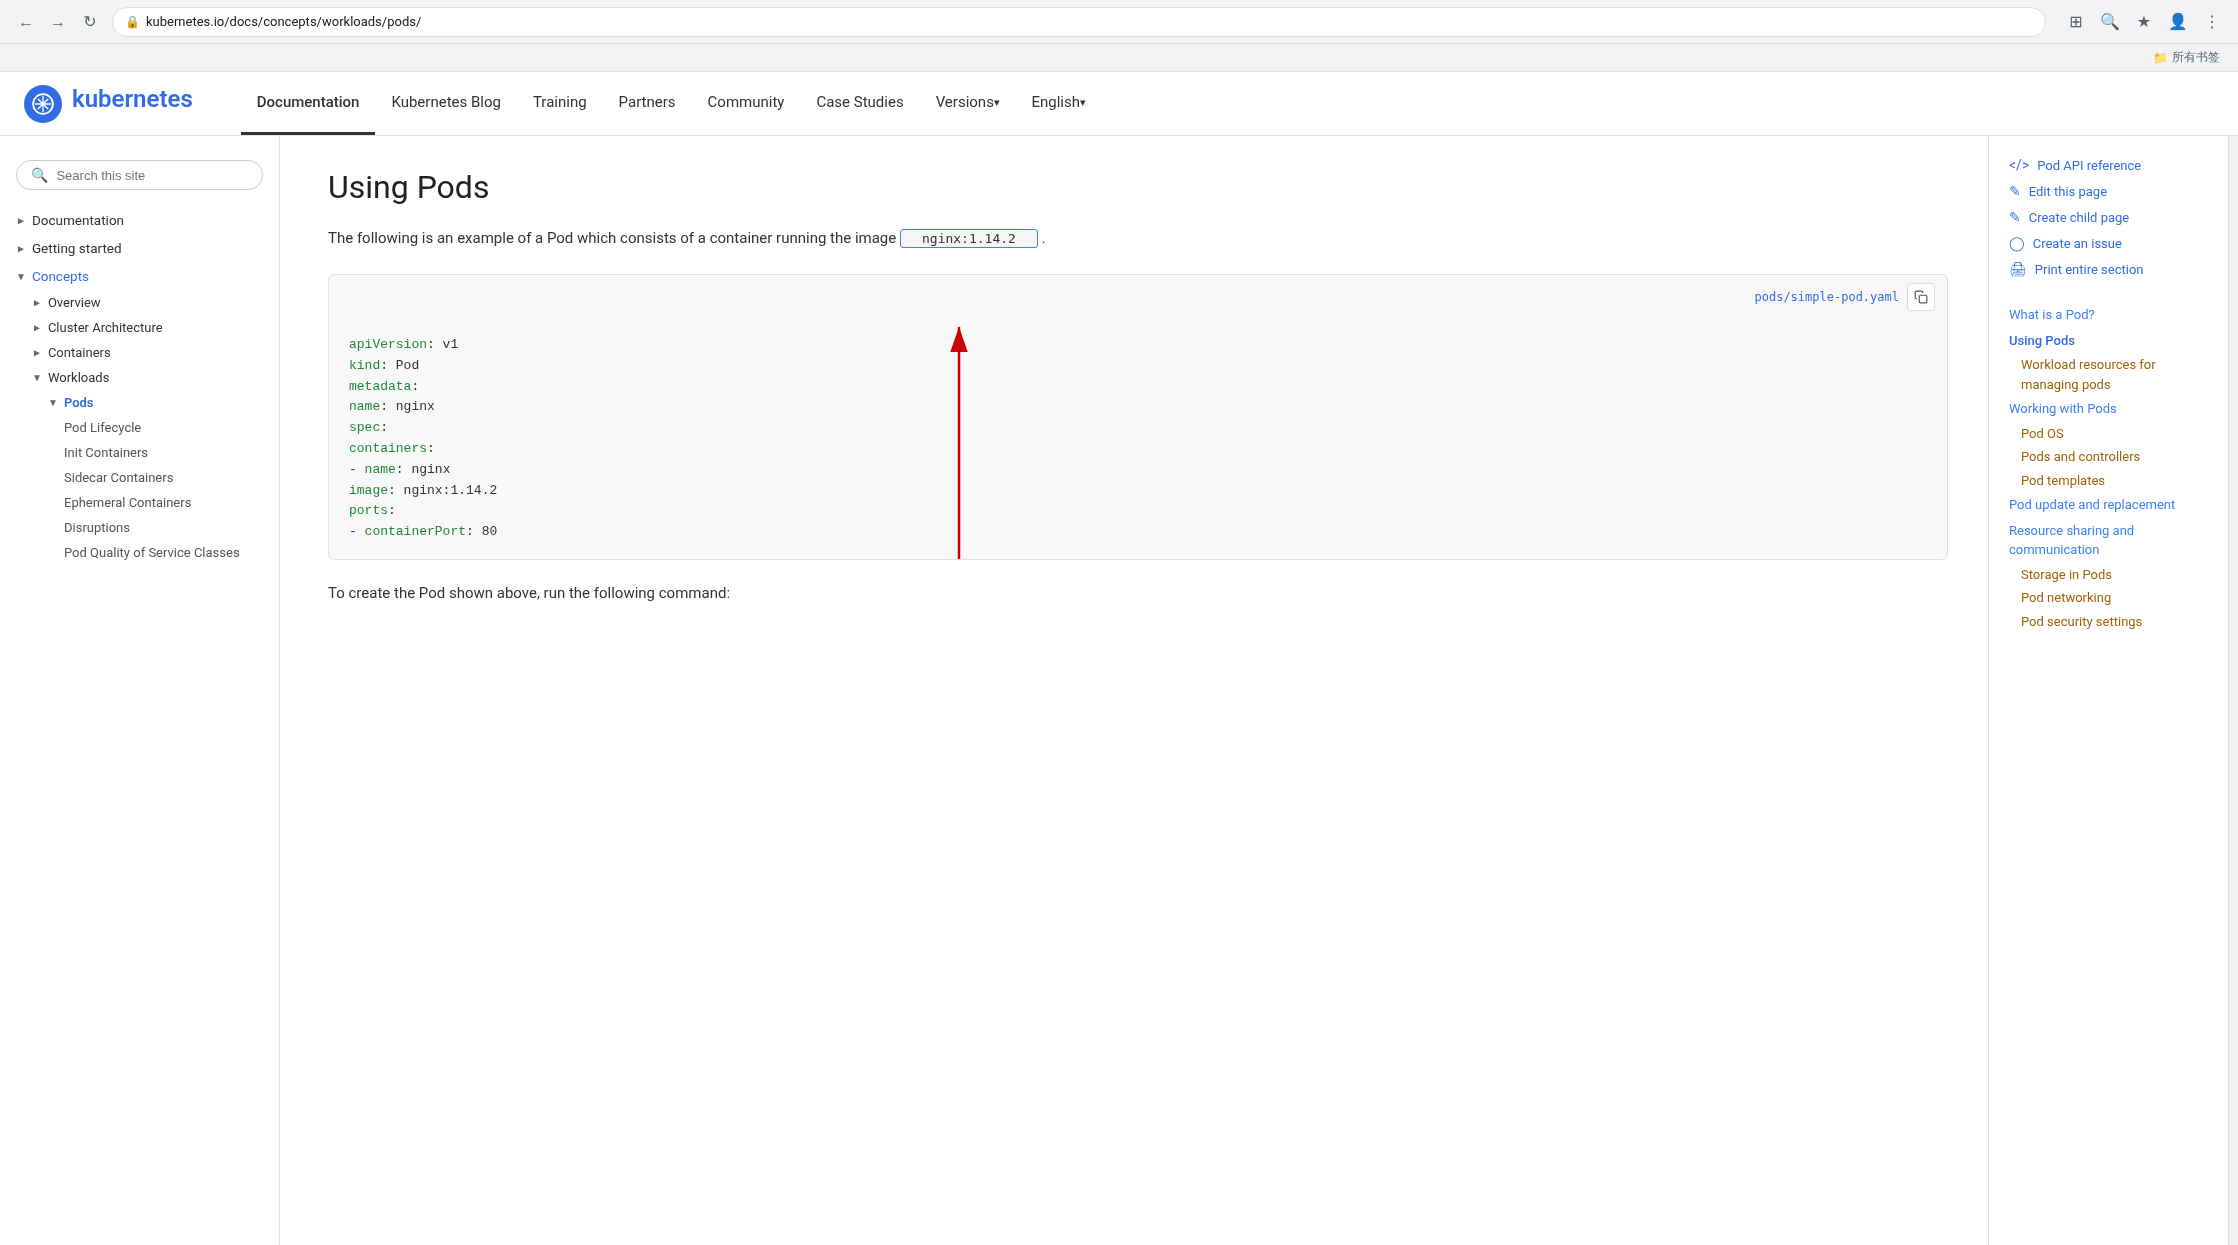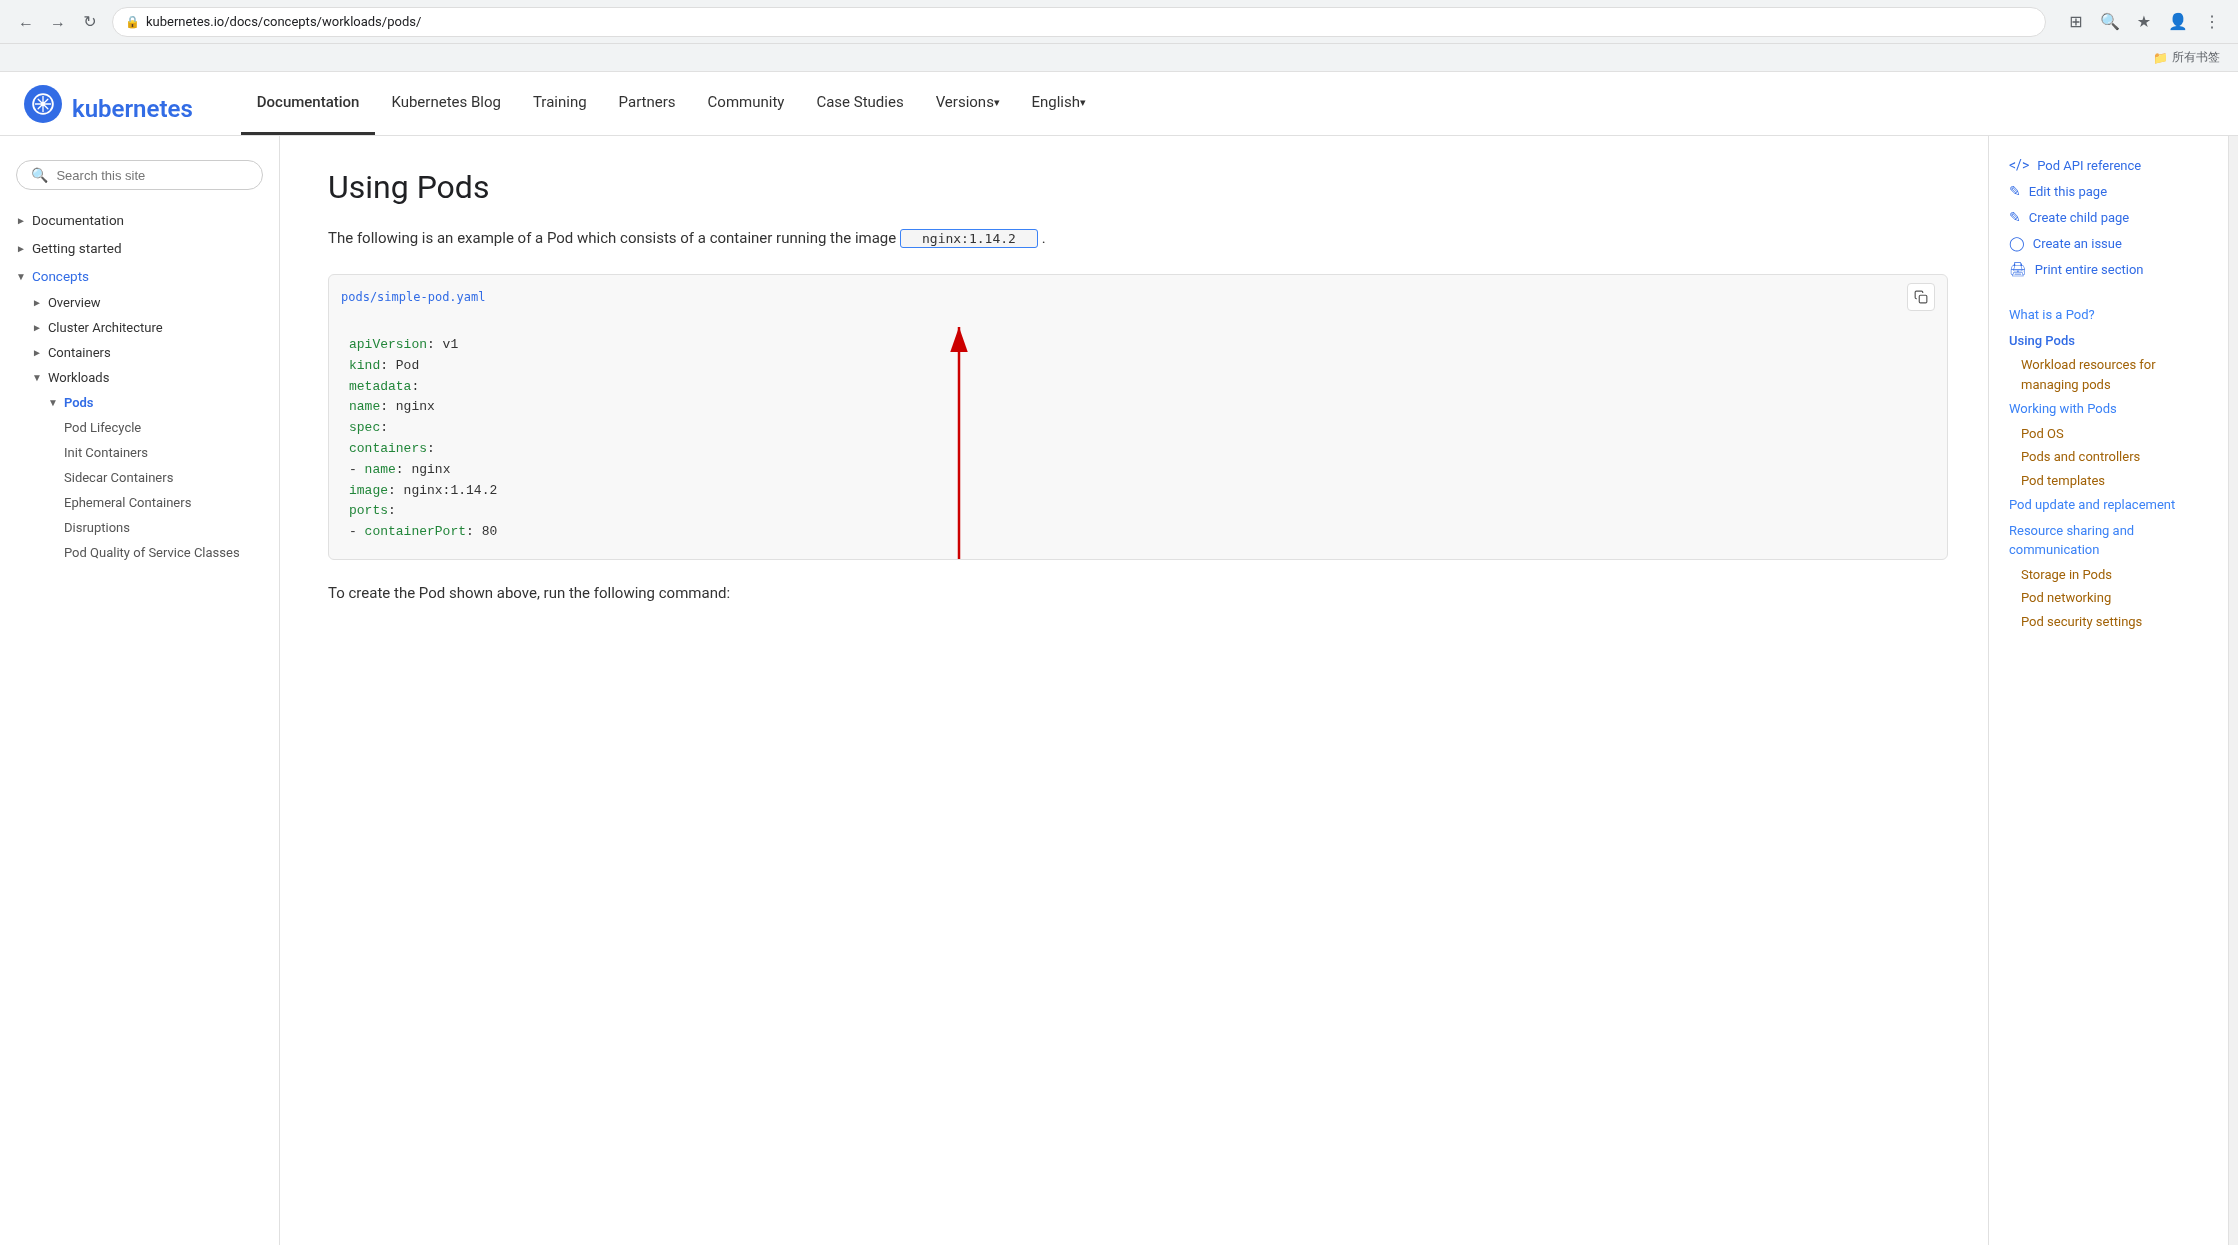--- a/index.html
+++ b/index.html
@@ -59,21 +59,21 @@
     
     .top-nav {
       background: #fff;
       border-bottom: 1px solid #e0e0e0;
       display: flex;
       align-items: center;
       padding: 0 24px;
       height: 64px;
       position: relative;
     }
-    .logo { display: flex; align-items: flex-end; gap: 10px; text-decoration: none; }
+    .logo { display: flex; align-items: flex-start; gap: 10px; text-decoration: none; }
     .logo-icon {
       width: 38px; height: 38px;
       background: #326ce5;
       border-radius: 50%;
       display: flex; align-items: center; justify-content: center;
       color: white; font-size: 20px;
     }
     .logo-text { font-size: 24px; font-weight: 600; color: #326ce5; }
     .nav-links { display: flex; align-items: center; gap: 0; margin-left: 48px; height: 100%; }
     .nav-link {
@@ -153,21 +153,21 @@
       font-size: 13px; color: #333;
     }
 
     
     .code-block-wrapper {
       background: #f8f8f8; border: 1px solid #e0e0e0;
       border-radius: 6px; margin-bottom: 24px;
       position: relative; overflow: hidden;
     }
     .code-block-header {
-      display: flex; justify-content: space-between; align-items: center;
+      display: flex; justify-content: flex-end; align-items: center;
       padding: 8px 12px; gap: 8px;
     }
     .code-filename { font-size: 12px; color: #326ce5; font-family: monospace; }
     .copy-btn {
       width: 28px; height: 28px; border: 1px solid #ddd;
       background: #fff; border-radius: 4px; cursor: pointer;
       display: flex; align-items: center; justify-content: center;
       font-size: 14px; color: #555;
     }
     .code-block {

